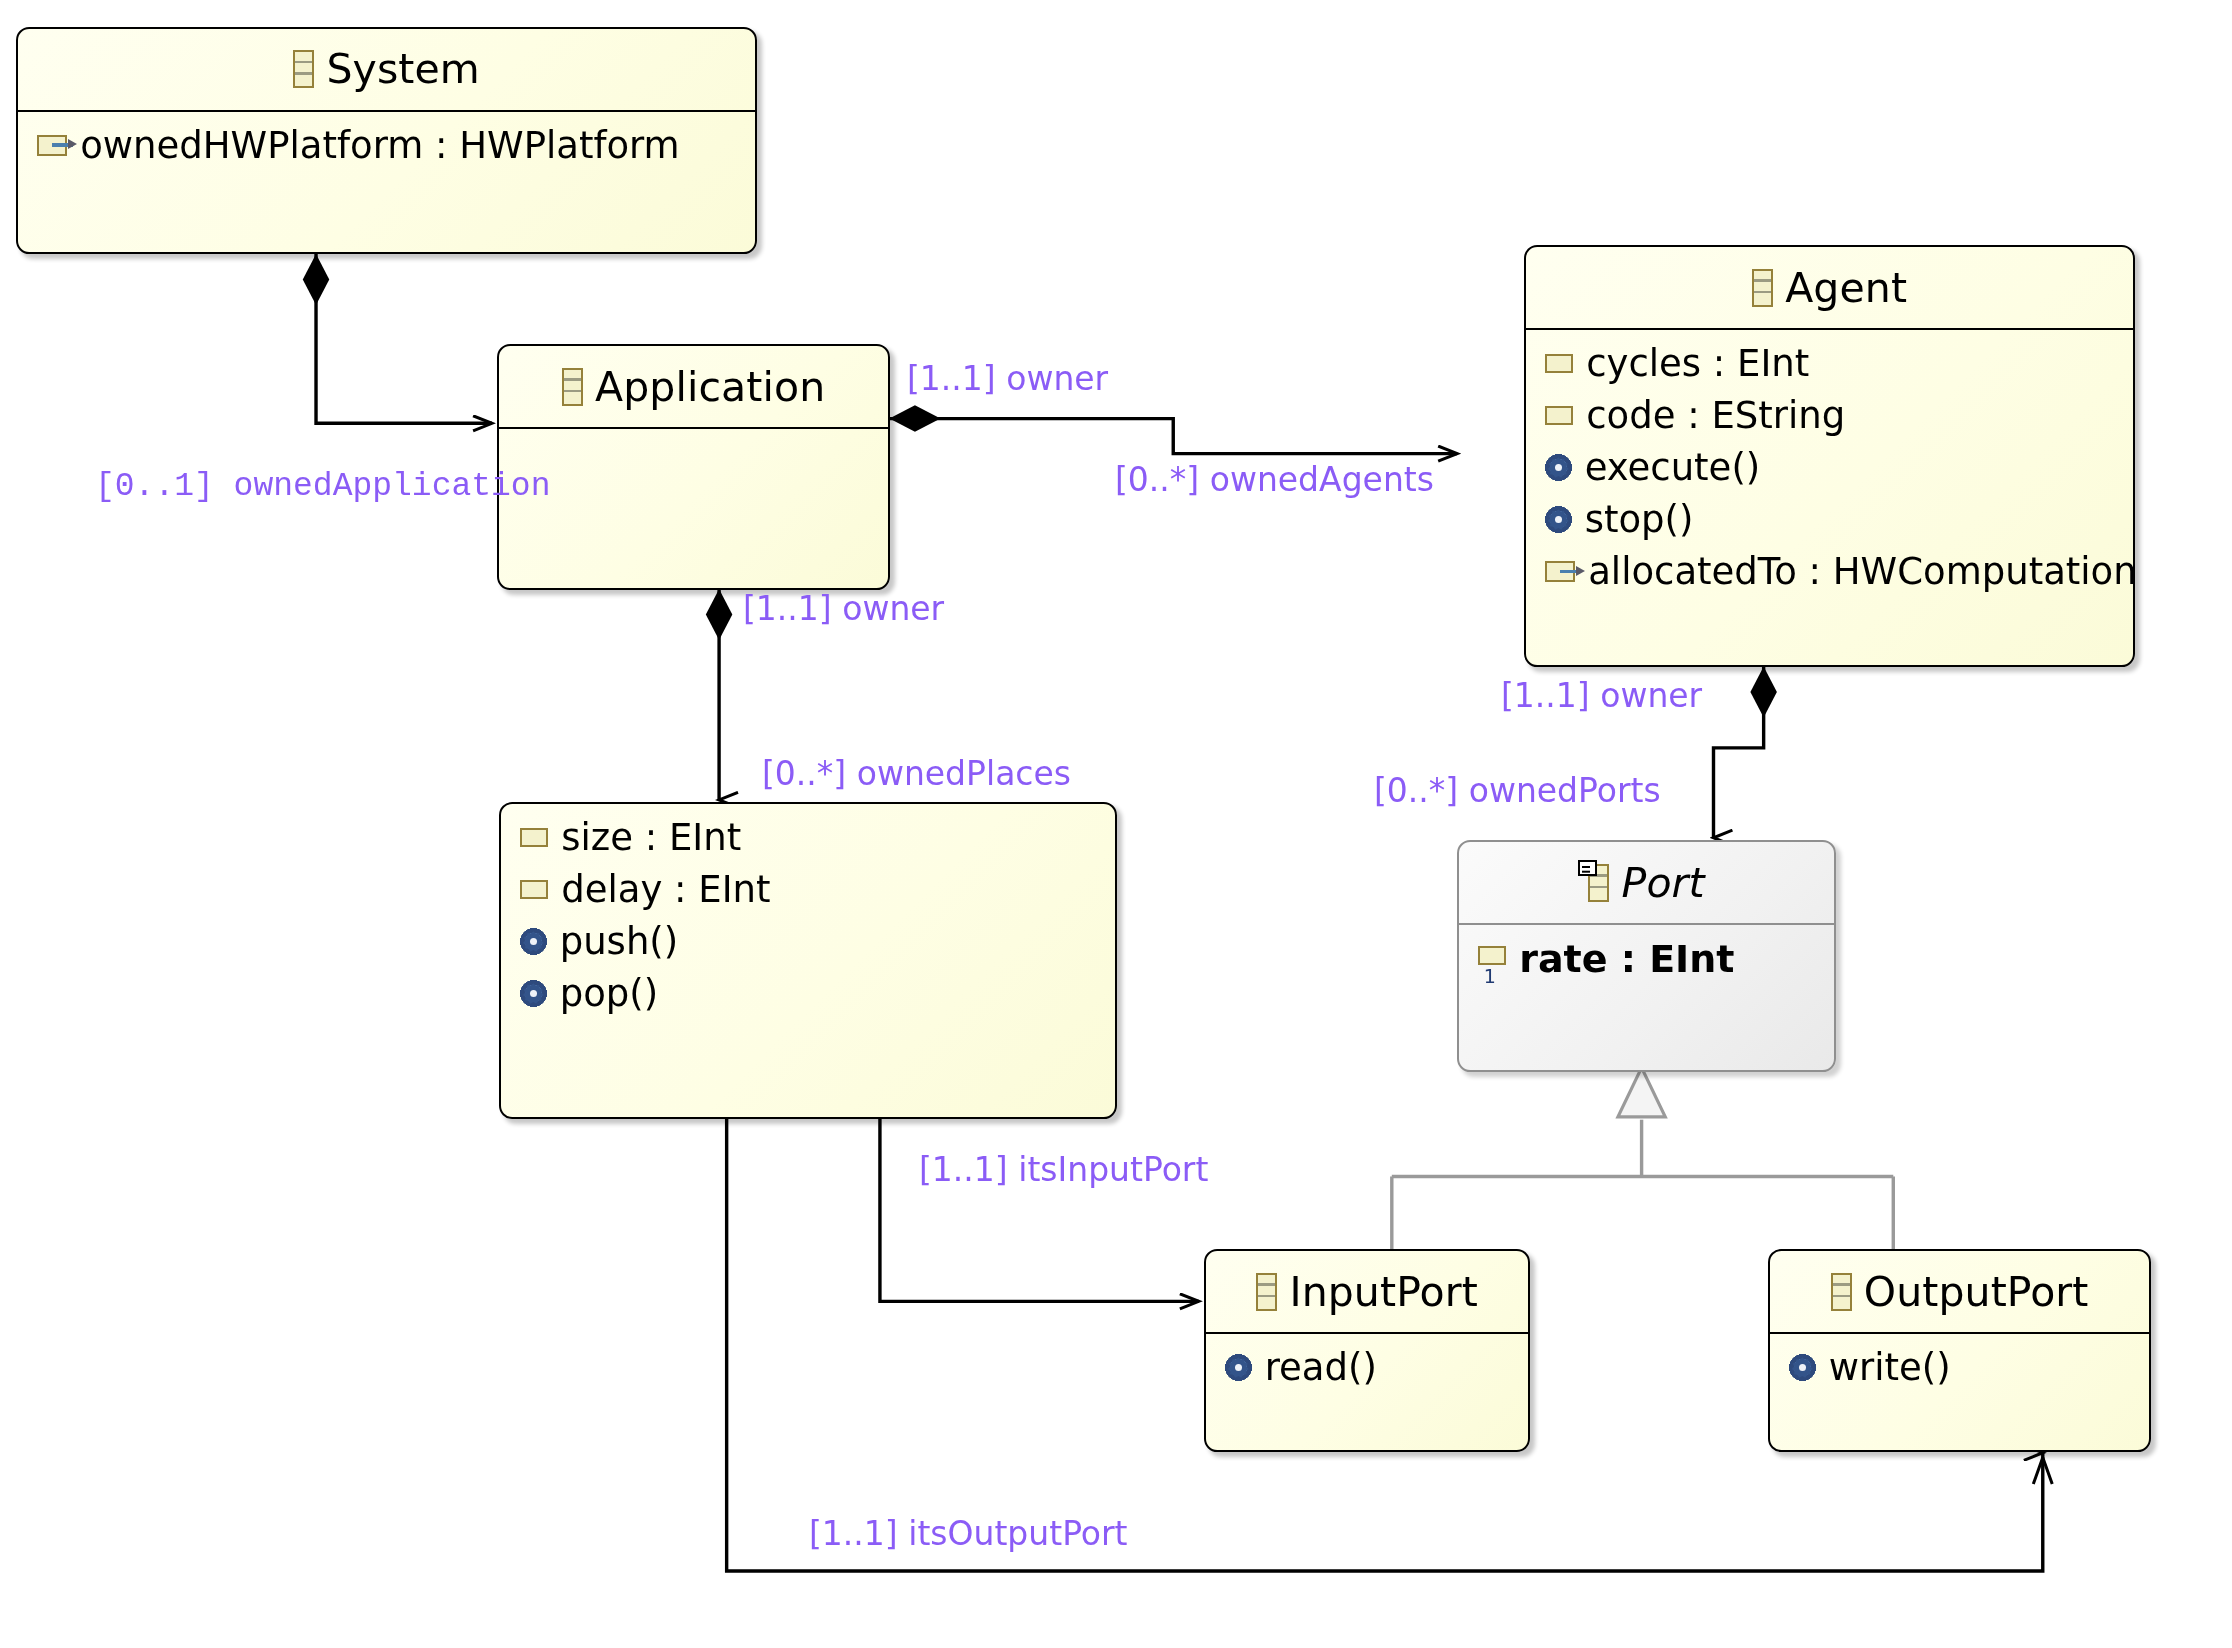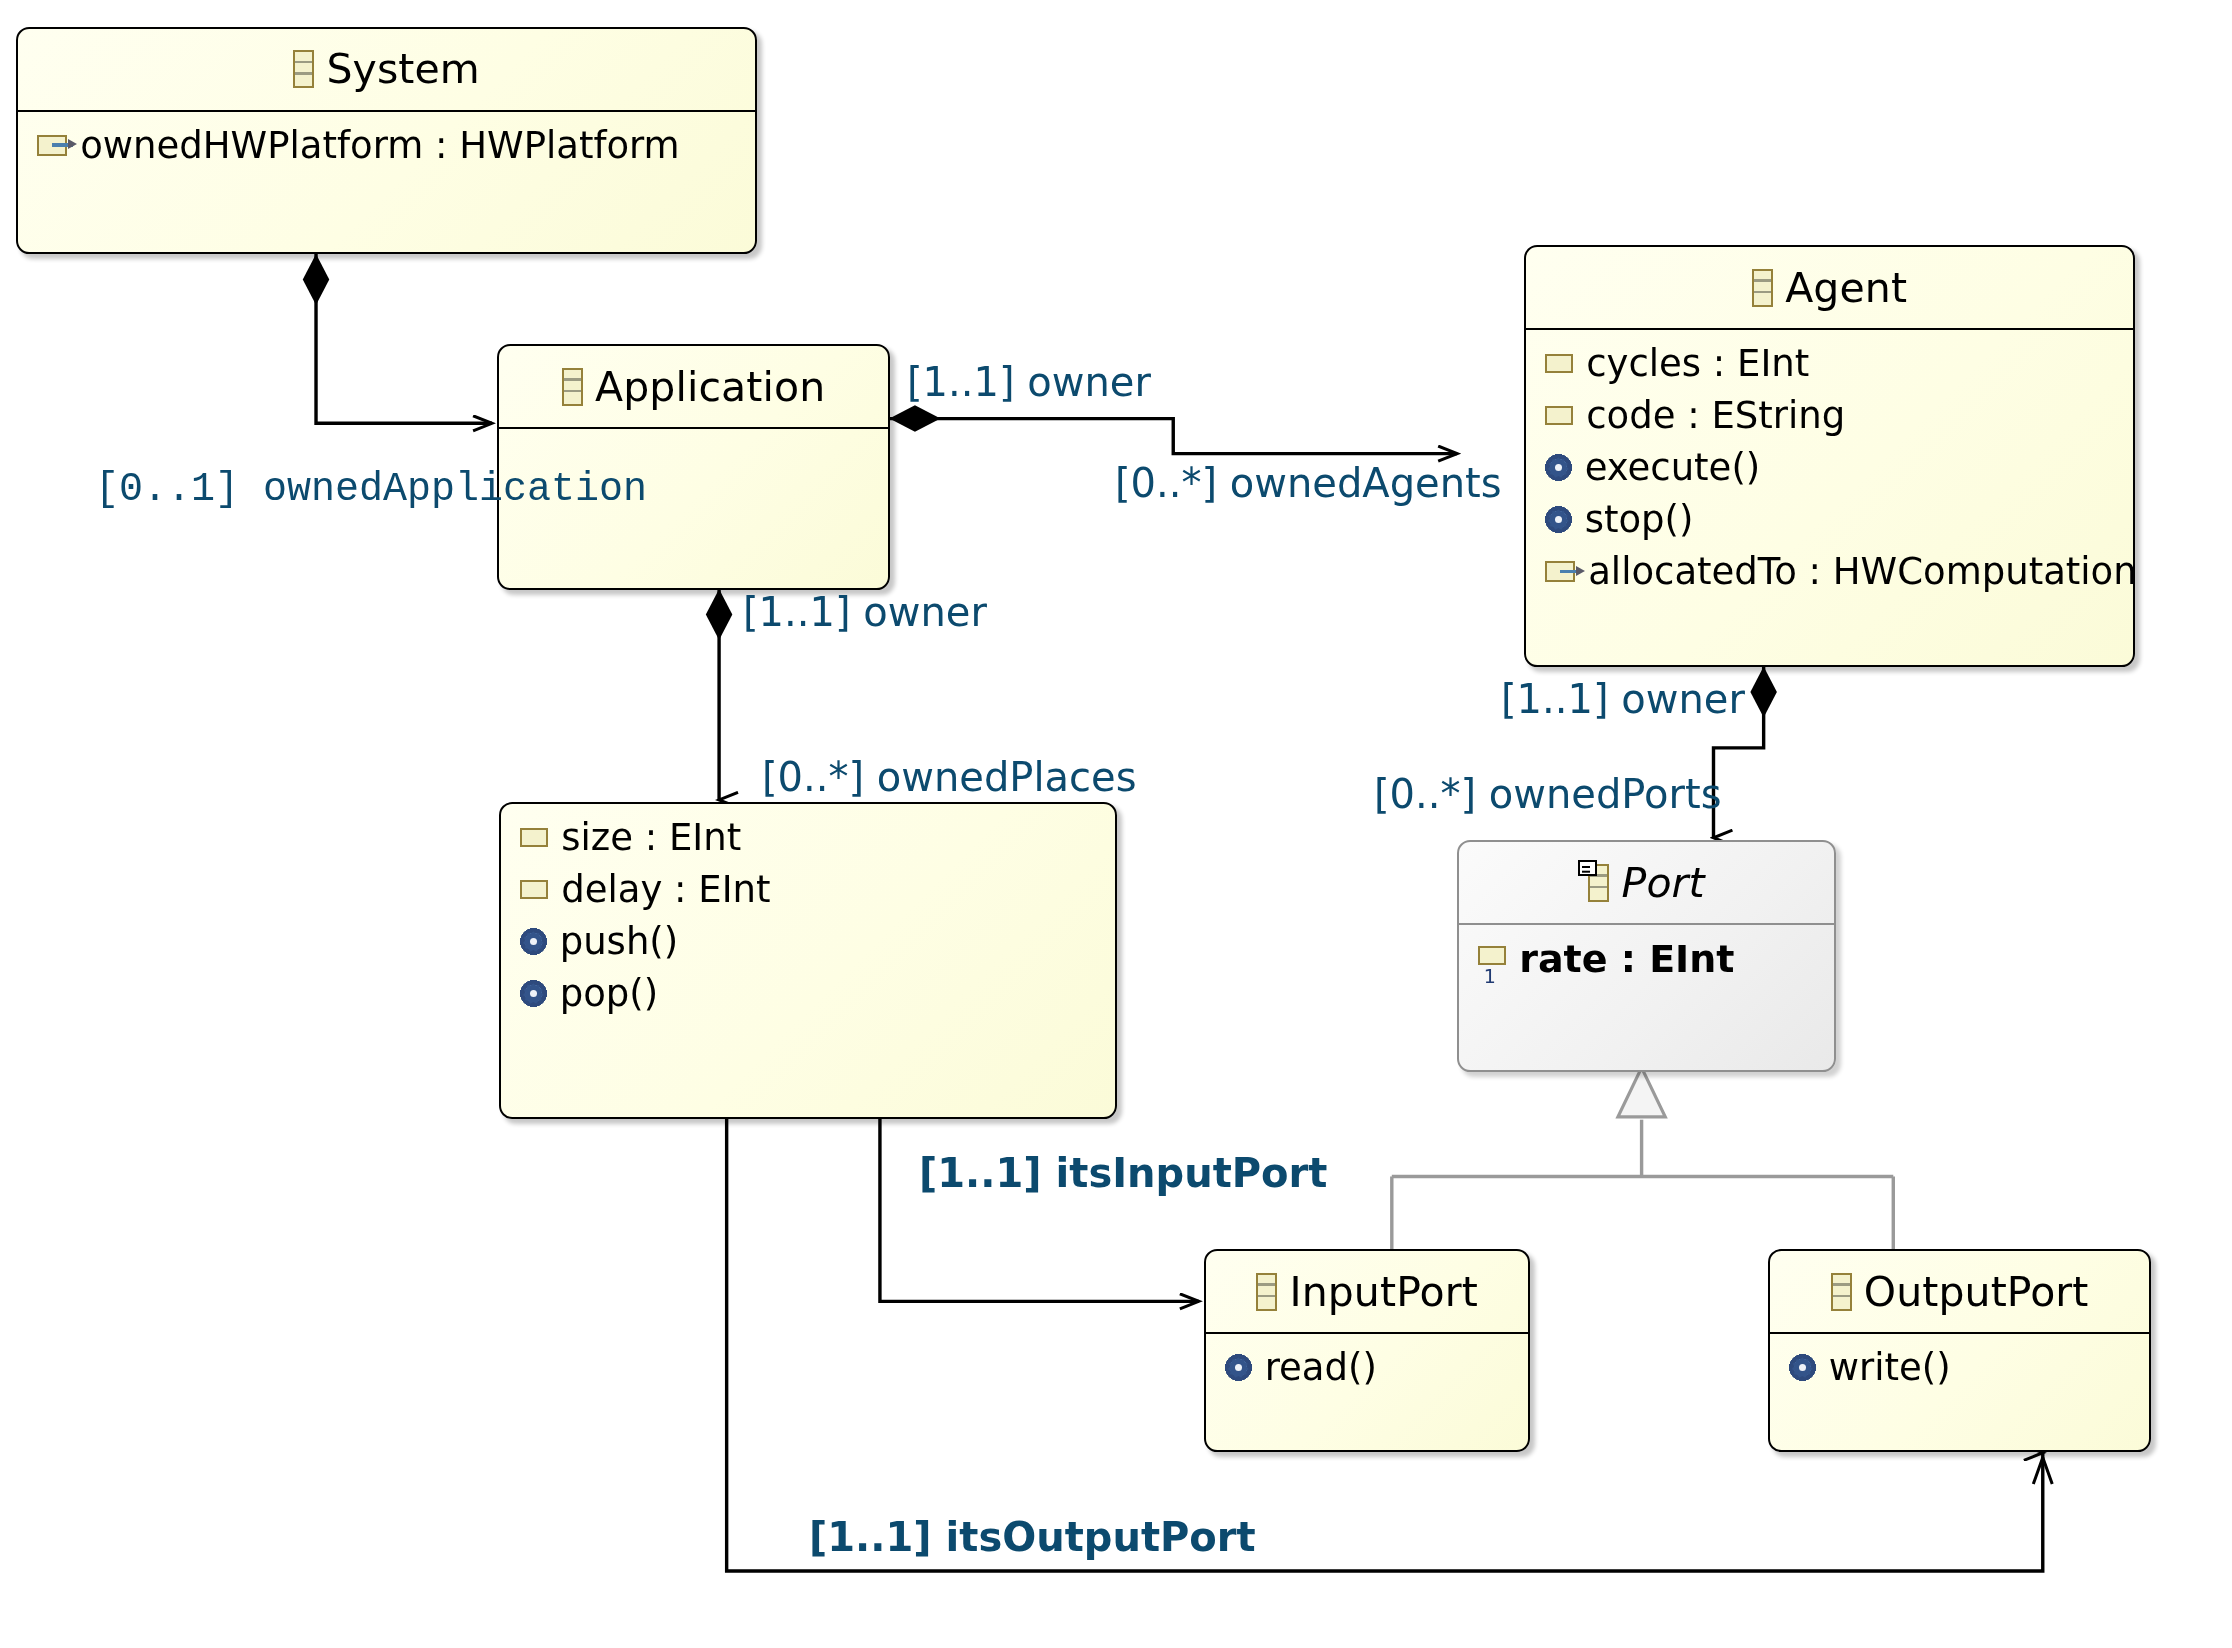--- a/index.html
+++ b/index.html
@@ -187,26 +187,26 @@
     position: absolute;
     left: 9.5px; top: 9.5px;
     width: 7.6px; height: 7.6px;
     border-radius: 50%;
     background: #eef2f8;
   }
 
   
   .edge-label {
     position: absolute;
-    font-size: 40px;
-    color: #0c4a6e;
+    font-size: 33px;
+    color: #8b5cf6;
     white-space: nowrap;
     line-height: 1;
   }
-  .edge-label.bold { font-weight: bold; }
+  .edge-label.bold { font-weight: normal; }
 </style>
 </head>
 <body>
 
 <div id="canvas">
 
   <svg id="edges" viewBox="0 0 2359 1742" width="2232" height="1649">
     <defs>
       <marker id="openArrow" markerWidth="26" markerHeight="26" refX="22" refY="9" orient="auto" markerUnits="userSpaceOnUse">
         <path d="M2,1 L22,9 L2,17" fill="none" stroke="#000" stroke-width="3.2"></path>

